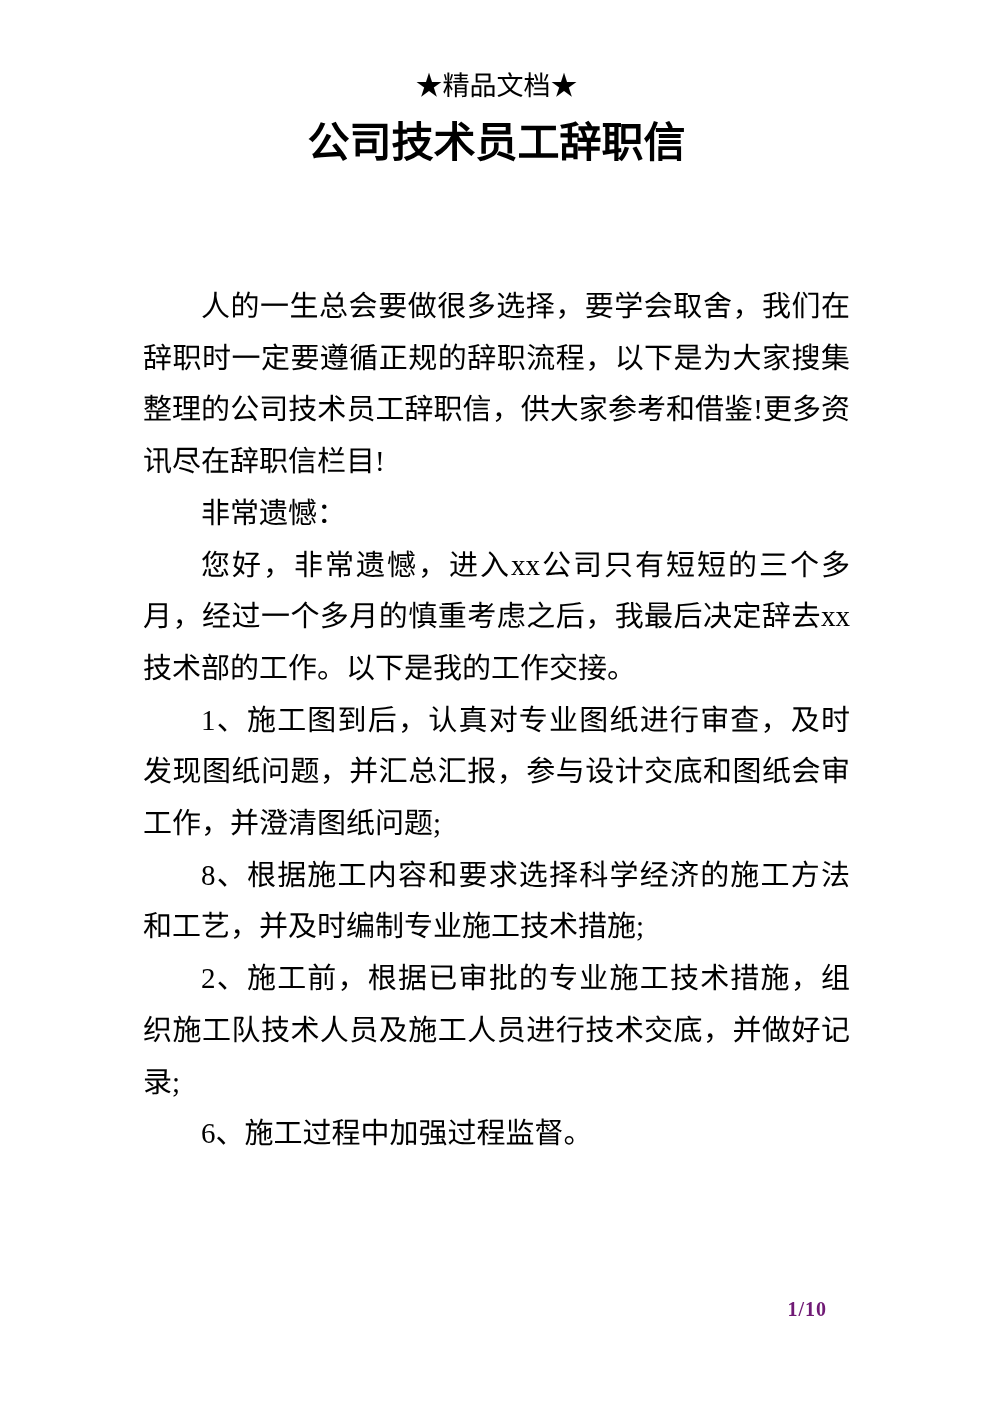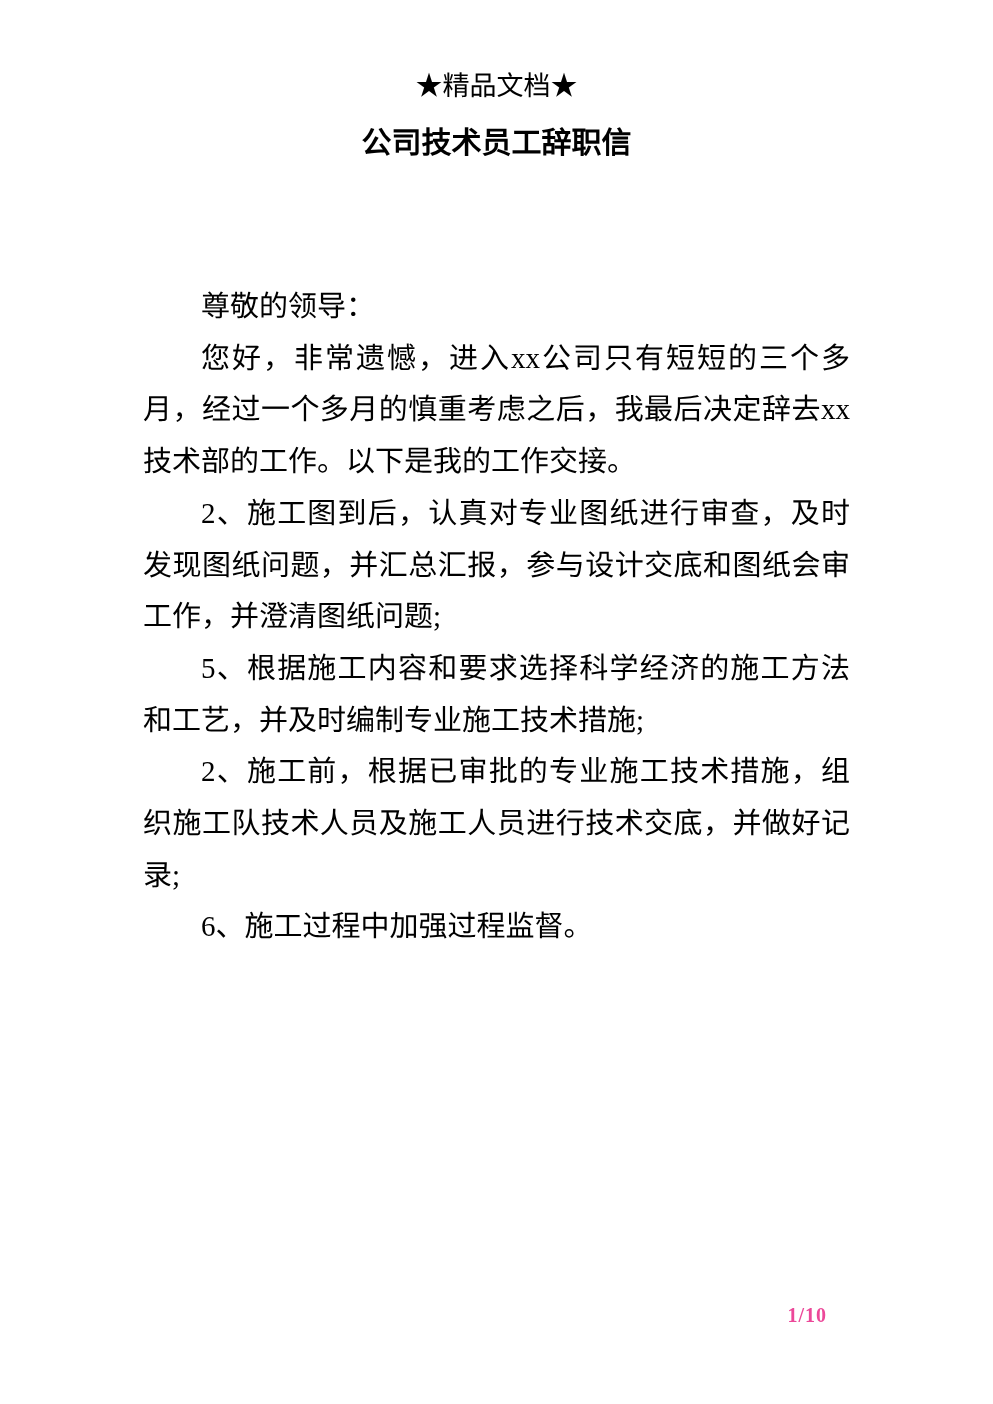--- a/index.html
+++ b/index.html
@@ -26,21 +26,21 @@
     font-size: 27px;
     line-height: 32px;
     color: #000000;
   }
   .doc-title {
     position: absolute;
     top: 117px;
     left: 0;
     width: 100%;
     text-align: center;
-    font-size: 30px;
+    font-size: 42px;
     line-height: 52px;
     font-weight: 700;
     color: #000000;
   }
   .doc-body {
     position: absolute;
     top: 281px;
     left: 143px;
     width: 707px;
     font-size: 29px;
@@ -55,37 +55,37 @@
     word-break: break-all;
   }
   .page-footer {
     position: absolute;
     top: 1297px;
     right: 166px;
     font-size: 20px;
     line-height: 24px;
     font-weight: 700;
     letter-spacing: 1px;
-    color: #ec4899;
-    margin-top: 6px;
+    color: #701a75;
   }
 </style>
 </head>
 <body>
 
 <div class="page">
 
   <div class="badge">★精品文档★</div>
 
   <h1 class="doc-title">公司技术员工辞职信</h1>
 
   <div class="doc-body">
-    <p>尊敬的领导：</p>
+    <p>人的一生总会要做很多选择，要学会取舍，我们在辞职时一定要遵循正规的辞职流程，以下是为大家搜集整理的公司技术员工辞职信，供大家参考和借鉴!更多资讯尽在辞职信栏目!</p>
+    <p>非常遗憾：</p>
     <p>您好，非常遗憾，进入xx公司只有短短的三个多月，经过一个多月的慎重考虑之后，我最后决定辞去xx技术部的工作。以下是我的工作交接。</p>
-    <p>2、施工图到后，认真对专业图纸进行审查，及时发现图纸问题，并汇总汇报，参与设计交底和图纸会审工作，并澄清图纸问题;</p>
-    <p>5、根据施工内容和要求选择科学经济的施工方法和工艺，并及时编制专业施工技术措施;</p>
+    <p>1、施工图到后，认真对专业图纸进行审查，及时发现图纸问题，并汇总汇报，参与设计交底和图纸会审工作，并澄清图纸问题;</p>
+    <p>8、根据施工内容和要求选择科学经济的施工方法和工艺，并及时编制专业施工技术措施;</p>
     <p>2、施工前，根据已审批的专业施工技术措施，组织施工队技术人员及施工人员进行技术交底，并做好记录;</p>
     <p>6、施工过程中加强过程监督。</p>
   </div>
 
   <div class="page-footer">1/10</div>
 
 </div>
 
 </body></html>

